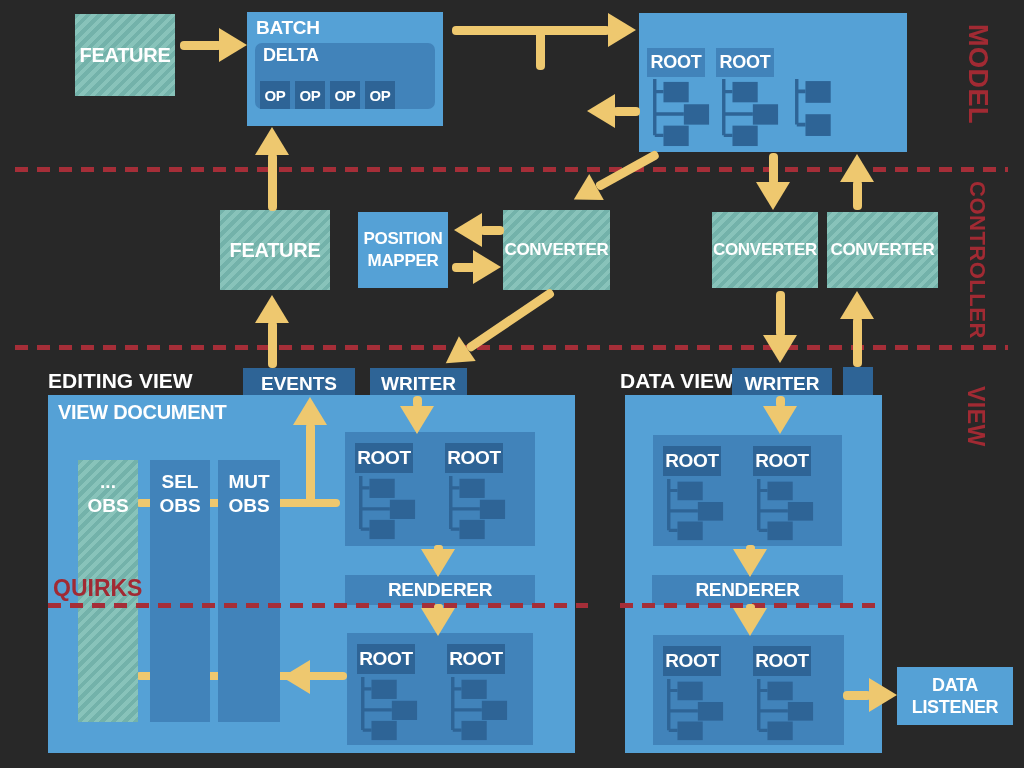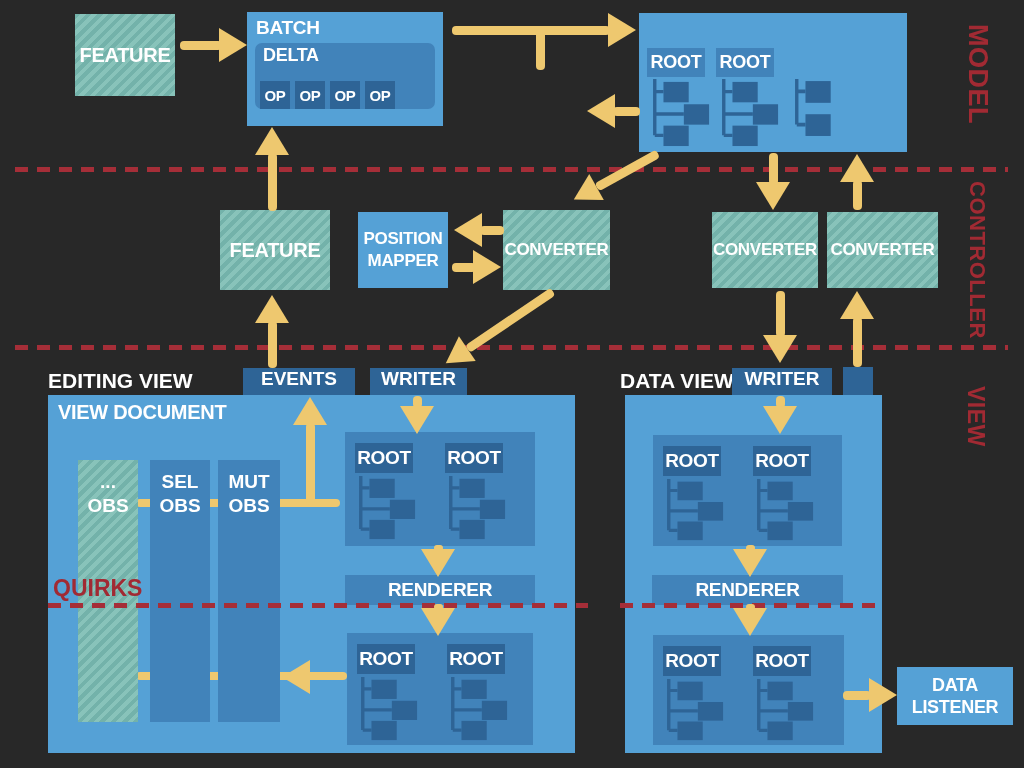--- a/index.html
+++ b/index.html
@@ -33,21 +33,21 @@
   .diag::after { content:''; position:absolute; right:-26px; top:50%; margin-top:-15px;
                  border-top:15px solid transparent; border-bottom:15px solid transparent;
                  border-left:26px solid var(--ar); }
   .arrow { display:contents; }
 
   .col { position:absolute; z-index:4; display:flex; flex-direction:column; align-items:center;
          padding-top:10px; font-size:19px; line-height:24px; }
   .line-under { position:absolute; background:var(--ar); border-radius:4px; z-index:2; }
   .tree { position:absolute; }
   .tree svg { display:block; width:100%; height:100%; }
-  .tab { position:absolute; z-index:4; display:flex; align-items:flex-start; justify-content:center;
+  .tab { position:absolute; z-index:4; display:flex; align-items:flex-end; justify-content:center;
          background:var(--dark); font-size:19px; }
   .two-line { display:flex; flex-direction:column; line-height:22px; }
 </style>
 </head>
 <body>
 
 <div id="stage">
 
   
   <div class="dashline" style="left:15px; top:167px; width:993px;"></div>

